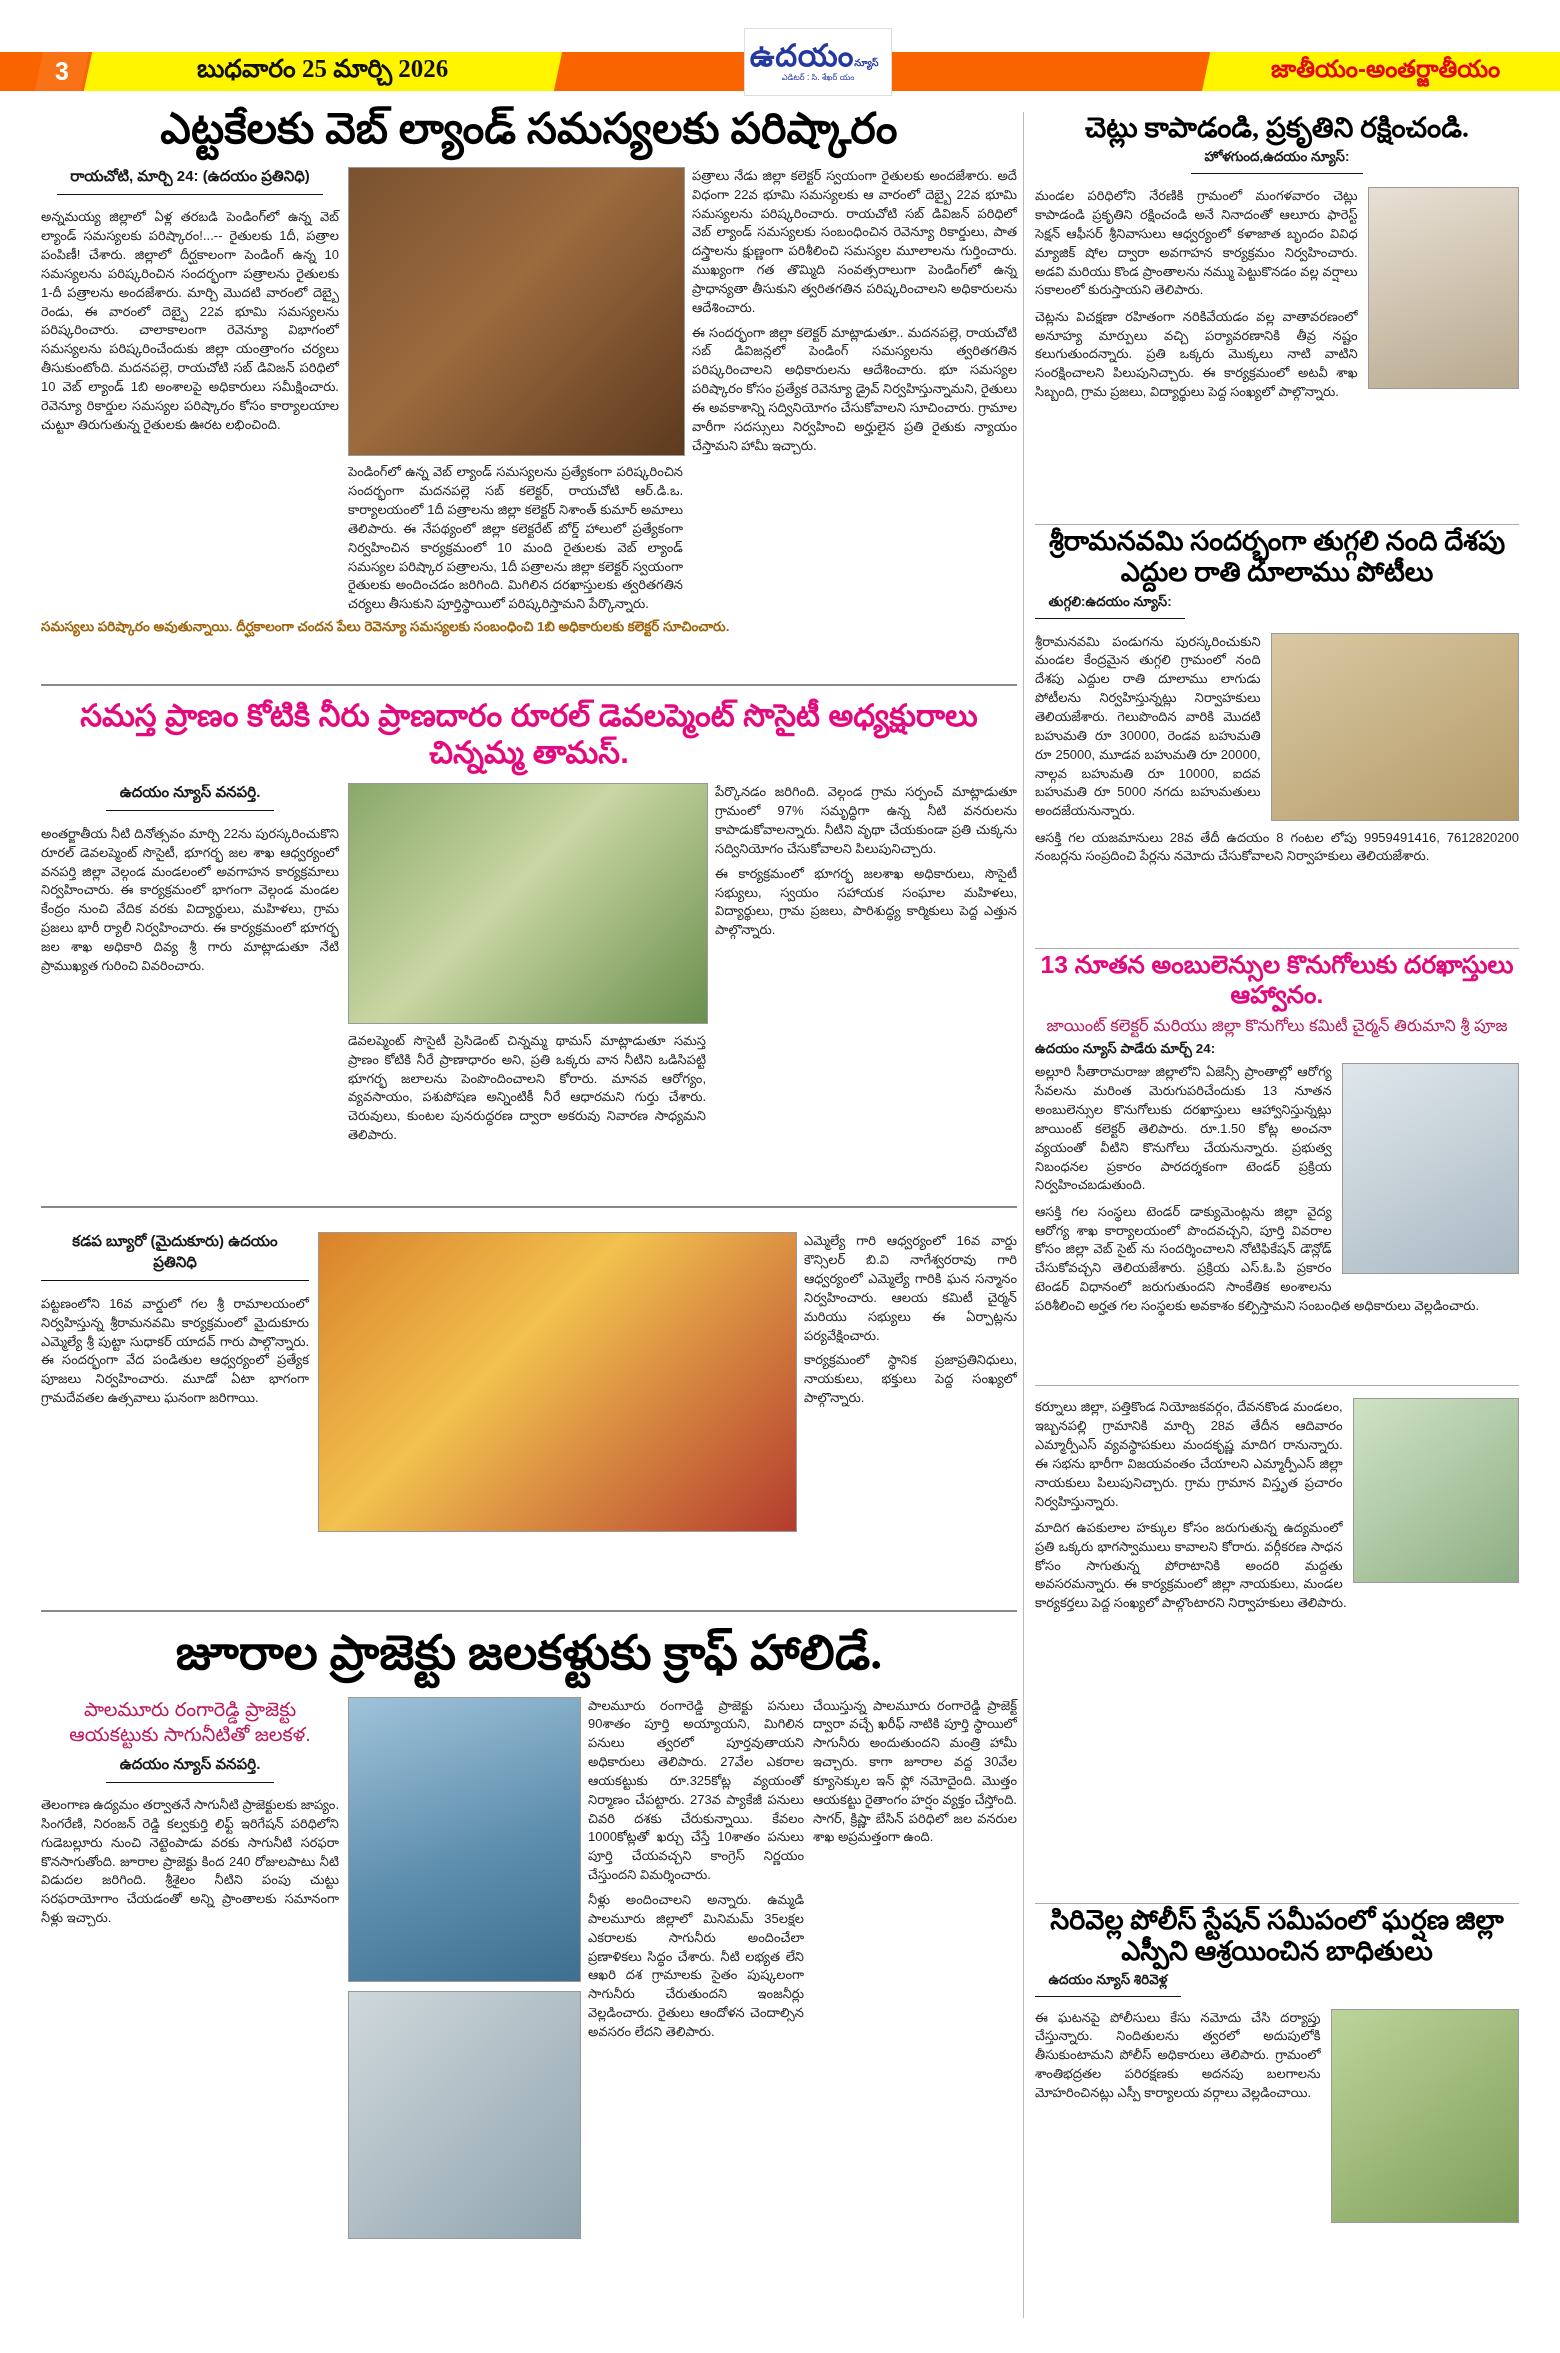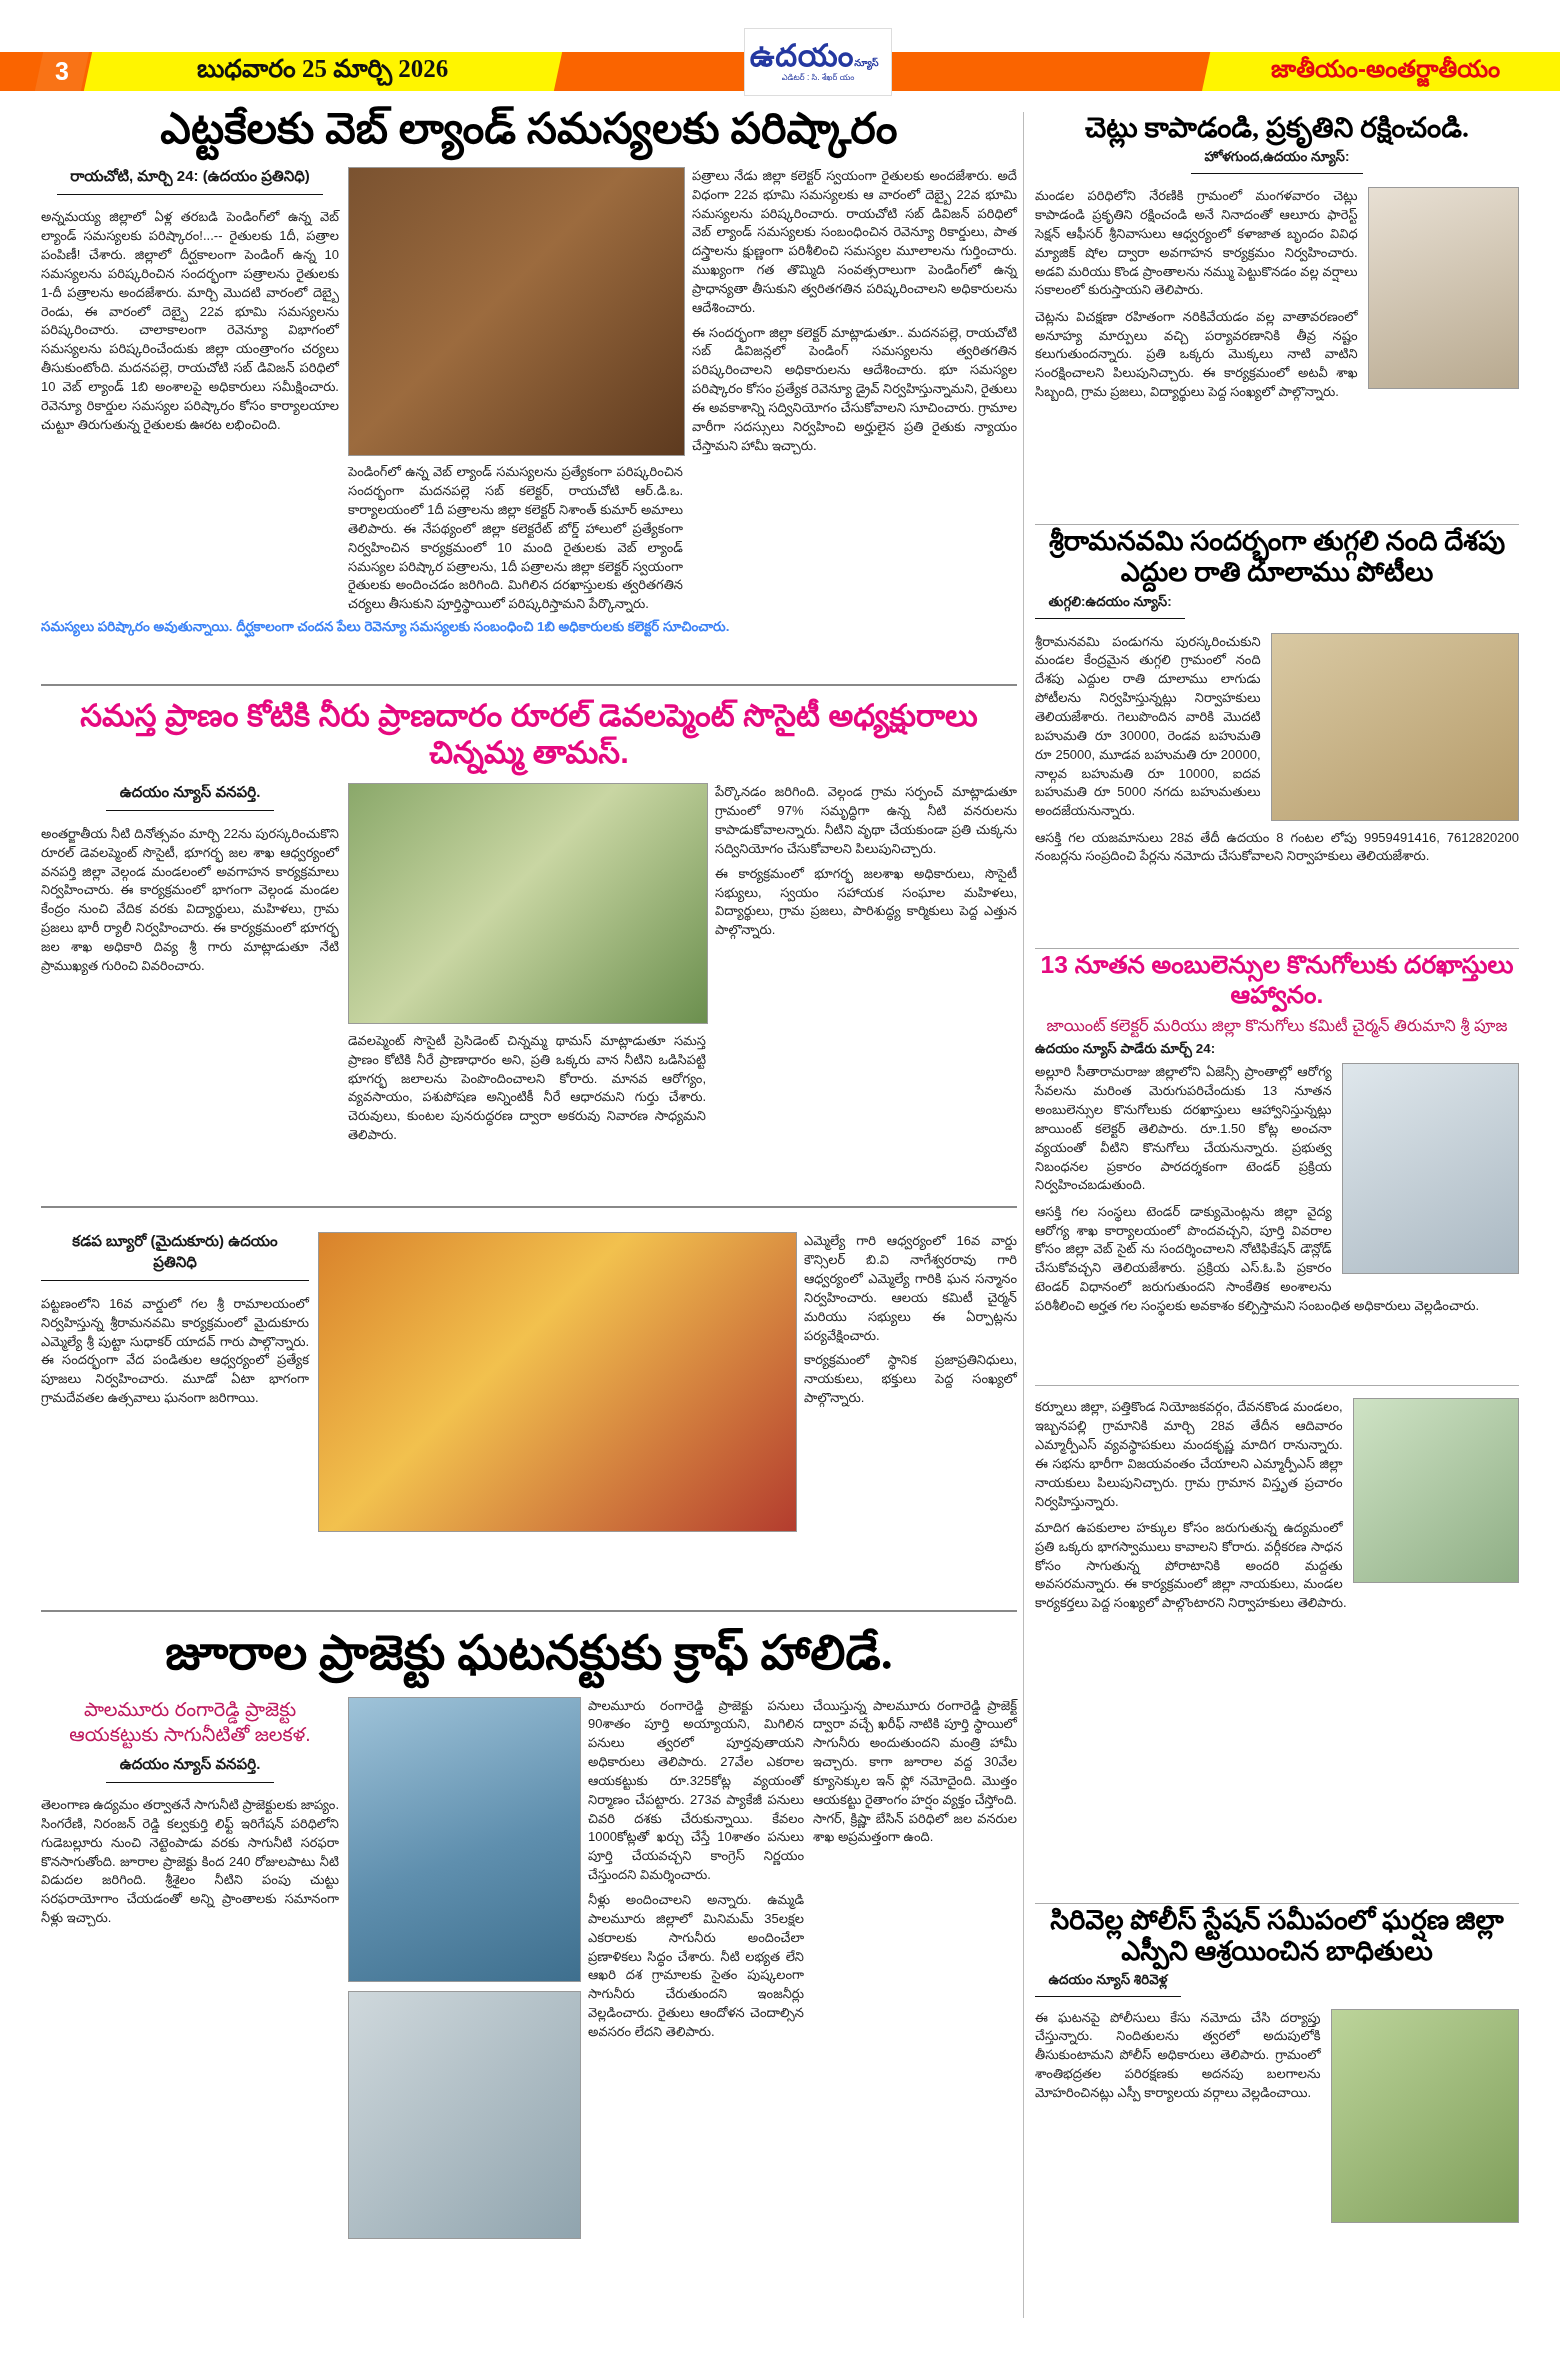--- a/index.html
+++ b/index.html
@@ -31,21 +31,21 @@
   .byline-wrap{text-align:center;margin-bottom:7.5px;}
   .body-text{font-size:13px;line-height:1.45;text-align:justify;color:#1c1c1c;}
   .body-text p{margin:0 0 7.5px 0;}
   .photo{background:#ccc;border:0.7px solid #999;}
   .vdivider{position:absolute;left:1023px;top:112px;width:0.7px;height:2206px;background:#bbb;}
   .hrule{border:none;border-top:0.7px solid #aaa;margin:10.4px 0;}
   .subhead-pink{color:#be185d;font-weight:normal;font-size:19.4px;text-align:center;line-height:1.3;}
   
   .art{position:absolute;}
   .row{display:flex;gap:9px;}
-  .closing-line{font-size:13.4px;font-weight:bold;color:#3b82f6;margin-top:4.5px;}
+  .closing-line{font-size:13.4px;font-weight:bold;color:#a16207;margin-top:4.5px;}
   .sep-thick{position:absolute;left:41px;width:976px;height:1.5px;background:#888;}
   .float-photo-r{float:right;margin:0 0 7.5px 10.4px;}
 </style>
 </head>
 <body>
 
 <div class="page">
 
   <div class="header-bar">
     <div class="page-num-box">
@@ -121,21 +121,21 @@
       <div style="flex:1;">
         <div class="body-text">ఎమ్మెల్యే గారి ఆధ్వర్యంలో 16వ వార్డు కౌన్సిలర్ బి.వి నాగేశ్వరరావు గారి ఆధ్వర్యంలో ఎమ్మెల్యే గారికి ఘన సన్మానం నిర్వహించారు. ఆలయ కమిటీ చైర్మన్ మరియు సభ్యులు ఈ ఏర్పాట్లను పర్యవేక్షించారు.</div>
         <div class="body-text" style="margin-top:6px;">కార్యక్రమంలో స్థానిక ప్రజాప్రతినిధులు, నాయకులు, భక్తులు పెద్ద సంఖ్యలో పాల్గొన్నారు.</div>
       </div>
     </div>
   </div>
 
   <div class="sep-thick" style="top:1610px;"></div>
 
   <div class="art" style="left:41px;top:1625px;width:976px;">
-    <div class="headline-xl" style="font-size:48px;">జూరాల ప్రాజెక్టు ఘటనక్టుకు క్రాఫ్ హాలిడే.</div>
+    <div class="headline-xl" style="font-size:48px;">జూరాల ప్రాజెక్టు జలకళ్టుకు క్రాఫ్ హాలిడే.</div>
     <div class="row" style="margin-top:16.4px;">
       <div style="width:298px;">
         <div class="subhead-pink">పాలమూరు రంగారెడ్డి ప్రాజెక్టు ఆయకట్టుకు సాగునీటితో జలకళ.</div>
         <div class="byline-wrap" style="margin-top:7.5px;"><span class="byline rule">ఉదయం న్యూస్ వనపర్తి.</span></div>
         <div class="body-text">తెలంగాణ ఉద్యమం తర్వాతనే సాగునీటి ప్రాజెక్టులకు జాప్యం. సింగరేణి, నిరంజన్ రెడ్డి కల్వకుర్తి లిఫ్ట్ ఇరిగేషన్ పరిధిలోని గుడెబల్లూరు నుంచి నెట్టెంపాడు వరకు సాగునీటి సరఫరా కొనసాగుతోంది. జూరాల ప్రాజెక్టు కింద 240 రోజులపాటు నీటి విడుదల జరిగింది. శ్రీశైలం నీటిని పంపు చుట్టు సరఫరాయోగాం చేయడంతో అన్ని ప్రాంతాలకు సమానంగా నీళ్లు ఇచ్చారు.</div>
       </div>
       <div style="width:231px;">
         <div class="photo" style="width:231px;height:283px;background:linear-gradient(160deg,#9fc3d9 0%,#5f8fae 55%,#3e6f8e 100%);"></div>
         <div class="photo" style="width:231px;height:246px;margin-top:9px;background:linear-gradient(135deg,#cfd8dc 0%,#90a4ae 100%);"></div>
       </div>

